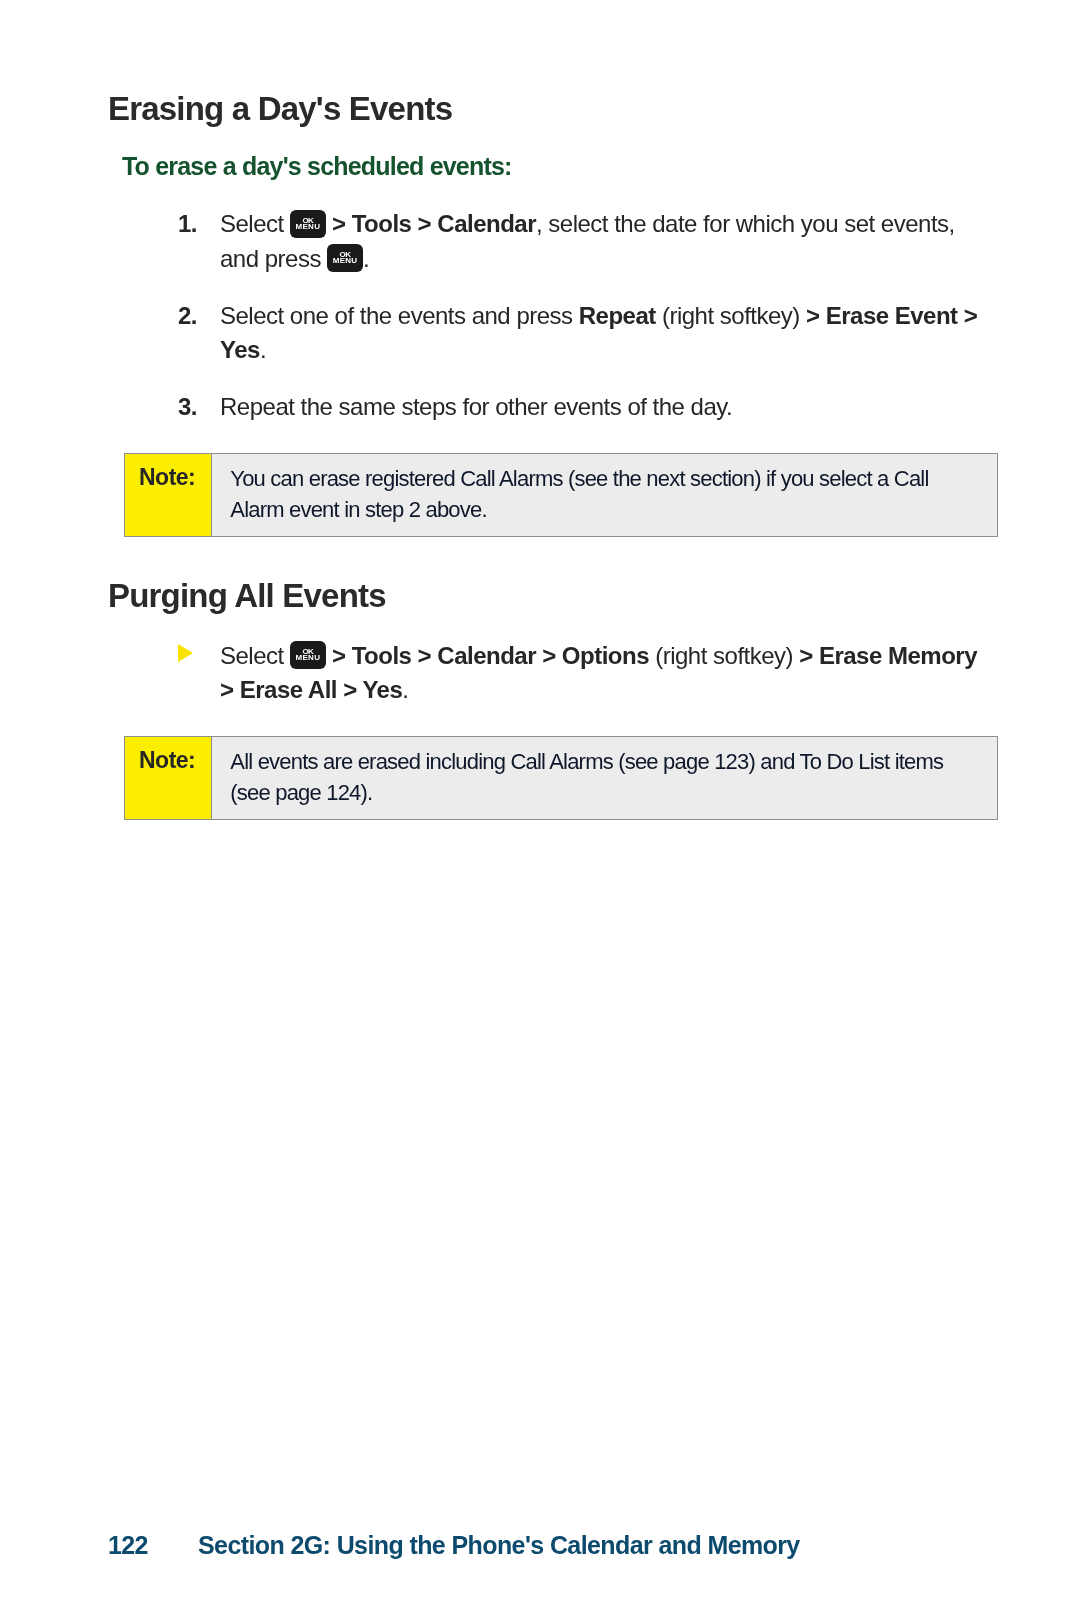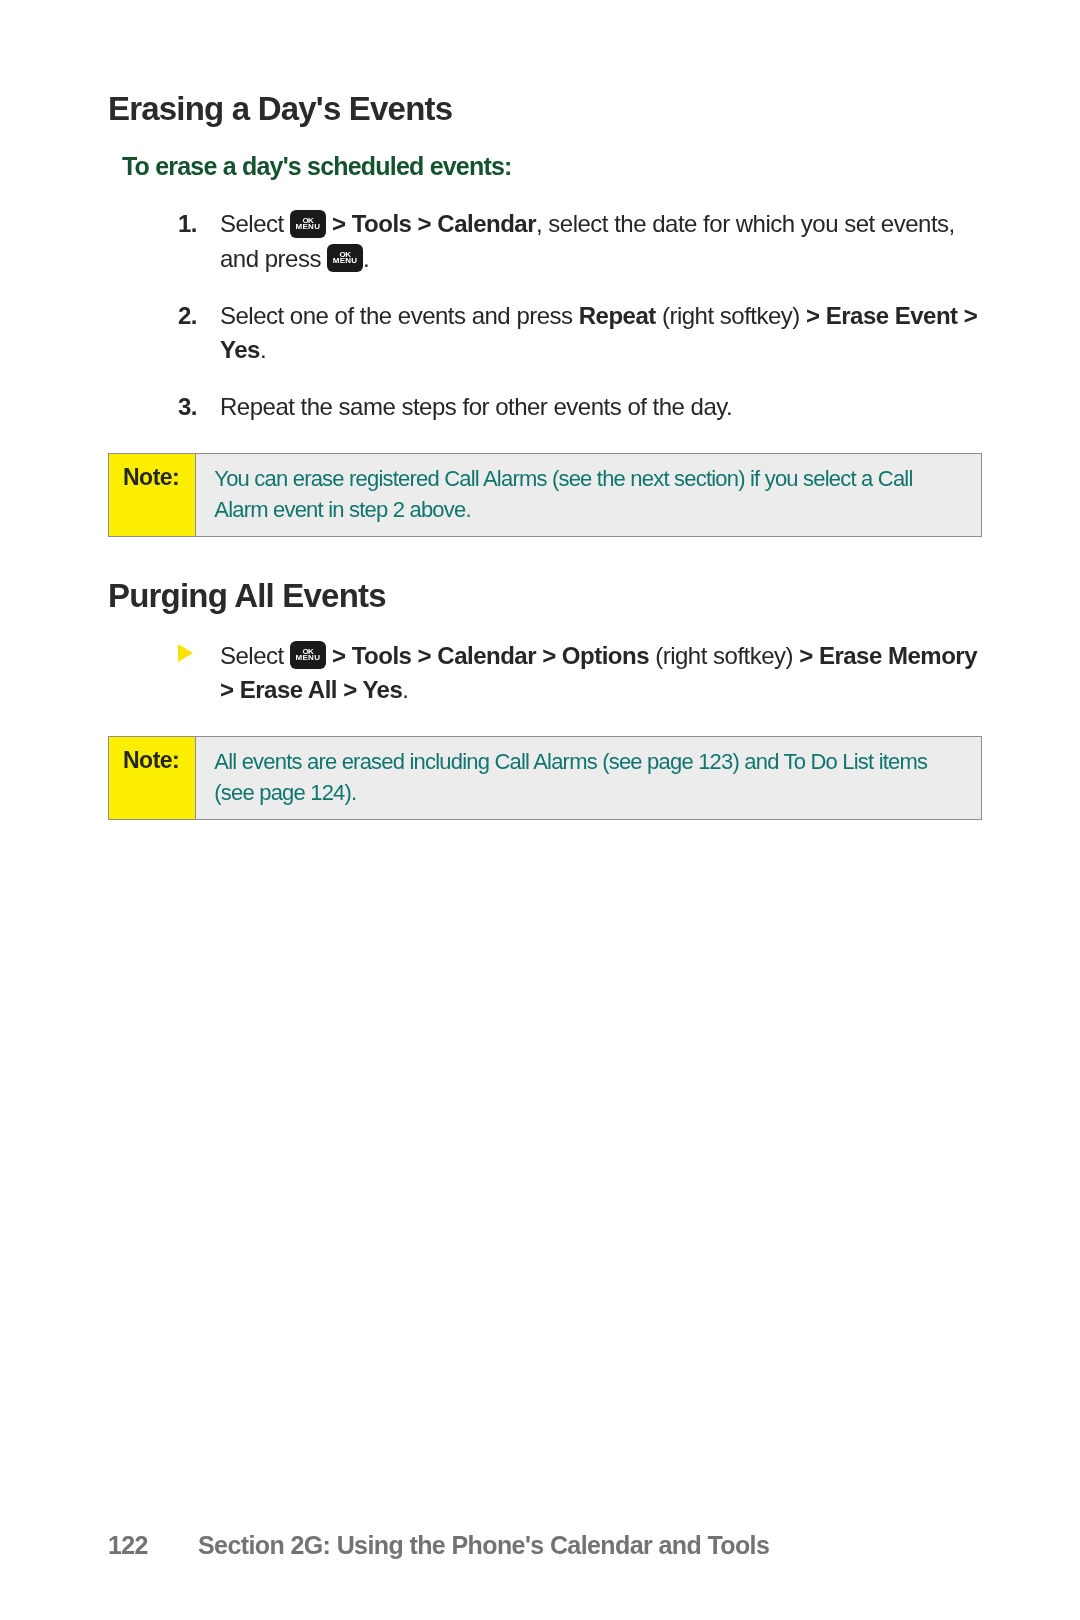--- a/index.html
+++ b/index.html
@@ -96,21 +96,21 @@
     position:absolute;
     left:0;top:5px;
     width:0;height:0;
     border-top:9px solid transparent;
     border-bottom:9px solid transparent;
     border-left:15px solid #f8e400;
   }
   .note-box{
     display:flex;
     border:1px solid #8e8e8e;
-    margin:0 0 40px 0;
+    margin:0 0 40px 16px;
     width:100%;
     box-sizing:border-box;
   }
   .note-box .note-label{
     background:#fcee00;
     font-weight:700;
     font-size:23px;
     letter-spacing:-0.5px;
     padding:10px 16px 10px 14px;
     border-right:1px solid #8e8e8e;
@@ -118,30 +118,30 @@
     display:flex;
     align-items:flex-start;
   }
   .note-box .note-body{
     background:#ececec;
     font-size:22px;
     letter-spacing:-0.8px;
     line-height:1.4;
     padding:10px 16px 10px 18px;
     flex:1;
-    color:#0f766e;
+    color:#0f172a;
   }
   .footer{
     position:absolute;
     left:108px;right:86px;
     bottom:60px;
     font-size:25px;
     font-weight:700;
     letter-spacing:-0.6px;
-    color:#737373;
+    color:#0c4a6e;
     display:flex;
   }
   .footer .pg{width:90px;}
 </style>
 </head>
 <body>
 
 <div class="page">
 
   <h2 class="section-heading">Erasing a Day's Events</h2>
@@ -178,14 +178,14 @@
 
   <div class="note-box">
     <div class="note-label">Note:</div>
     <div class="note-body">All events are erased including Call Alarms (see page 123) and To Do List items (see page 124).</div>
   </div>
 
 </div>
 
 <div class="footer">
   <span class="pg">122</span>
-  <span>Section 2G: Using the Phone's Calendar and Tools</span>
+  <span>Section 2G: Using the Phone's Calendar and Memory</span>
 </div>
 
 </body></html>

